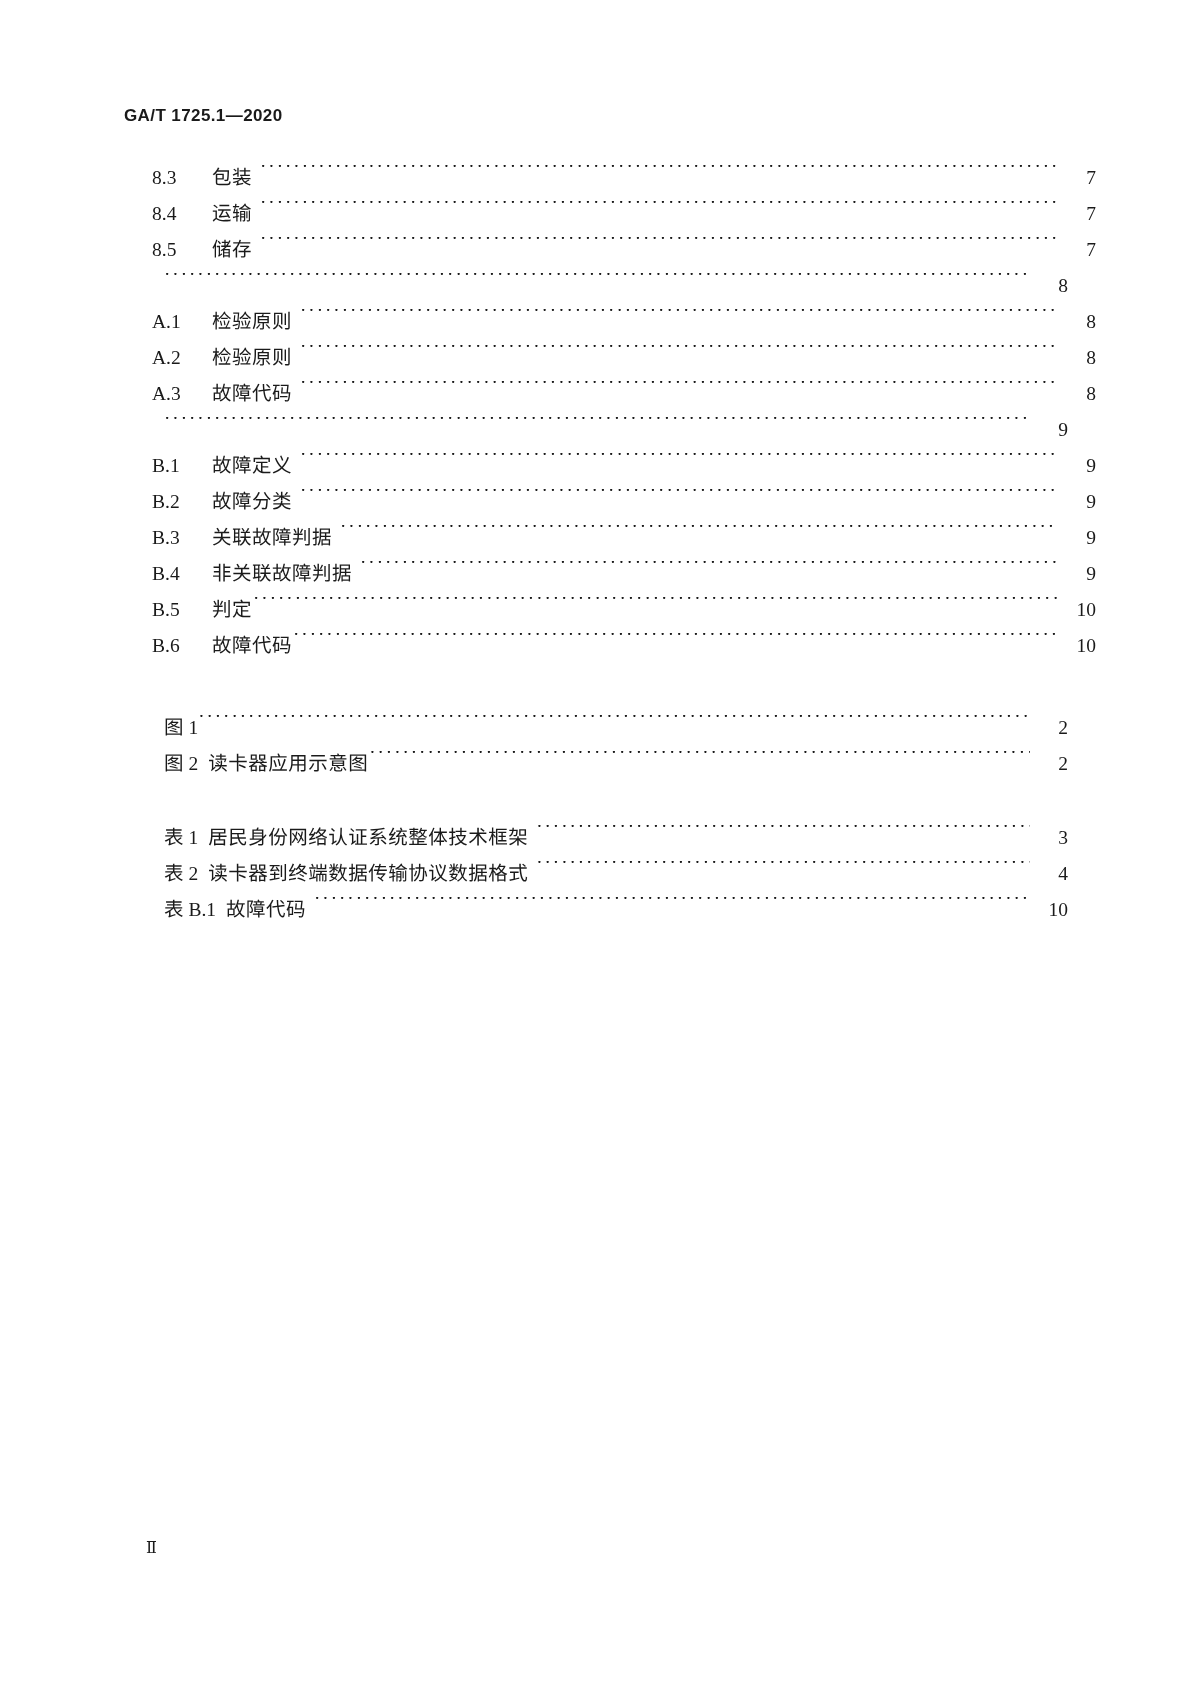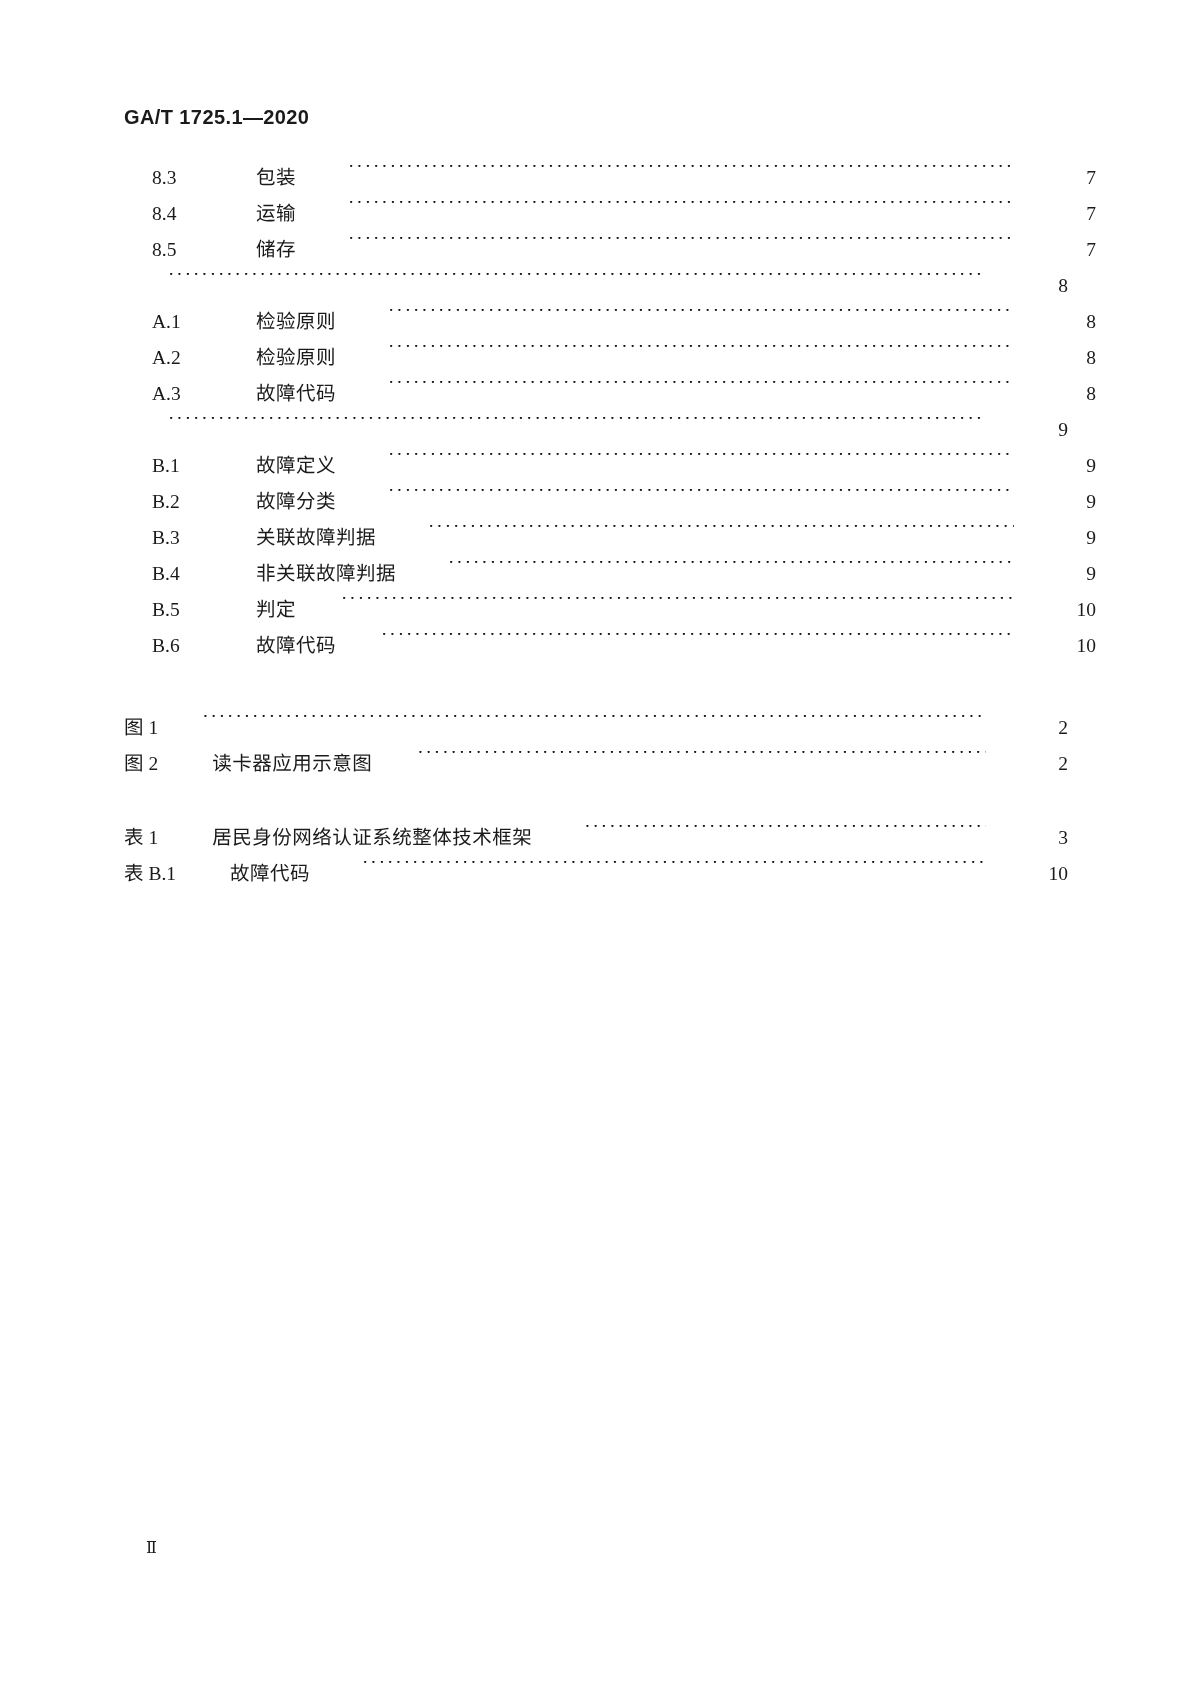--- a/index.html
+++ b/index.html
@@ -22,21 +22,21 @@
     box-sizing: border-box;
   }
 
   
   .page-header {
     position: absolute;
     left: 124px;
     top: 106px;
     font-family: "Liberation Sans", "DejaVu Sans", sans-serif;
     font-weight: bold;
-    font-size: 20px;
+    font-size: 17px;
     letter-spacing: 0.4px;
     white-space: nowrap;
   }
 
   
   .toc {
     position: absolute;
     left: 124px;
     top: 160px;
     width: 944px;
@@ -46,33 +46,32 @@
   .toc-group.gap-fig { margin-top: 46px; }
   .toc-group.gap-tbl { margin-top: 38px; }
 
   .toc-row {
     display: flex;
     align-items: baseline;
     width: 100%;
     font-size: 19.5px;
     line-height: 36px;
     white-space: nowrap;
-    gap: 44px;
   }
 
   
   .toc-row.lvl0 { padding-left: 0px; }
   .toc-row.lvl1 { padding-left: 28px; }
 
   .toc-num {
     font-family: "Liberation Serif", "DejaVu Serif", serif;
     flex: 0 0 auto;
   }
   .toc-row.lvl1 .toc-num { min-width: 50px; }
-  .toc-row.lvl0 .toc-num { min-width: 0; }
+  .toc-row.lvl0 .toc-num { min-width: 0; margin-left: 40px; }
 
   .toc-title {
     flex: 0 0 auto;
     padding-left: 10px;
     padding-right: 8px;
     letter-spacing: 0.5px;
   }
   .toc-title.tight { padding-right: 1px; }
 
   .leader {
@@ -240,20 +239,26 @@
 
     <div class="toc-group gap-tbl">
 
       <div class="toc-row lvl0">
         <span class="toc-num">表 1</span>
         <span class="toc-title">居民身份网络认证系统整体技术框架</span>
         <span class="leader"></span>
         <span class="toc-page">3</span>
       </div>
 
+      <div class="toc-row lvl0">
+        <span class="toc-num">表 2</span>
+        <span class="toc-title">读卡器到终端数据传输协议数据格式</span>
+        <span class="leader"></span>
+        <span class="toc-page">4</span>
+      </div>
 
 
       <div class="toc-row lvl0">
         <span class="toc-num">表 B.1</span>
         <span class="toc-title">故障代码</span>
         <span class="leader"></span>
         <span class="toc-page">10</span>
       </div>
 
     </div>

